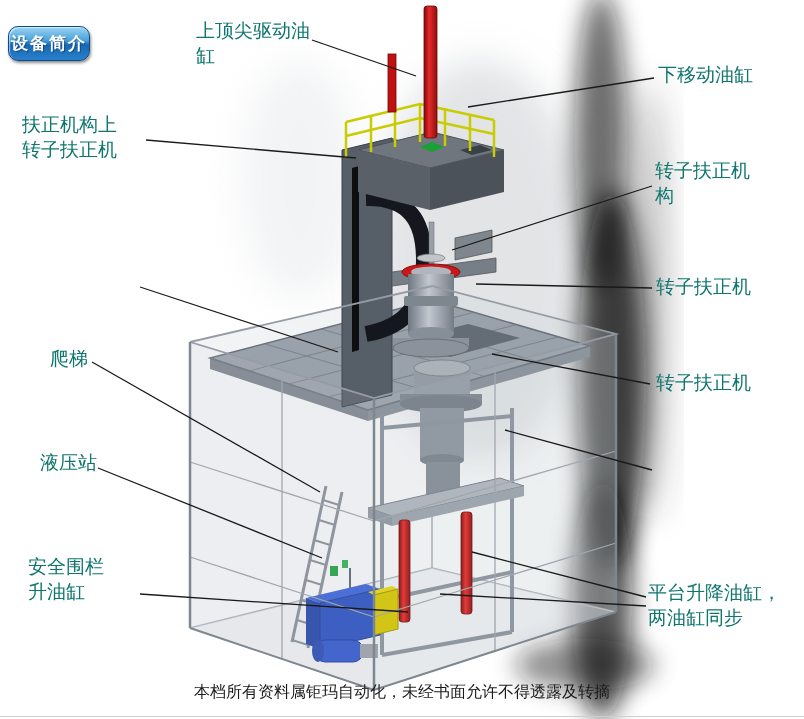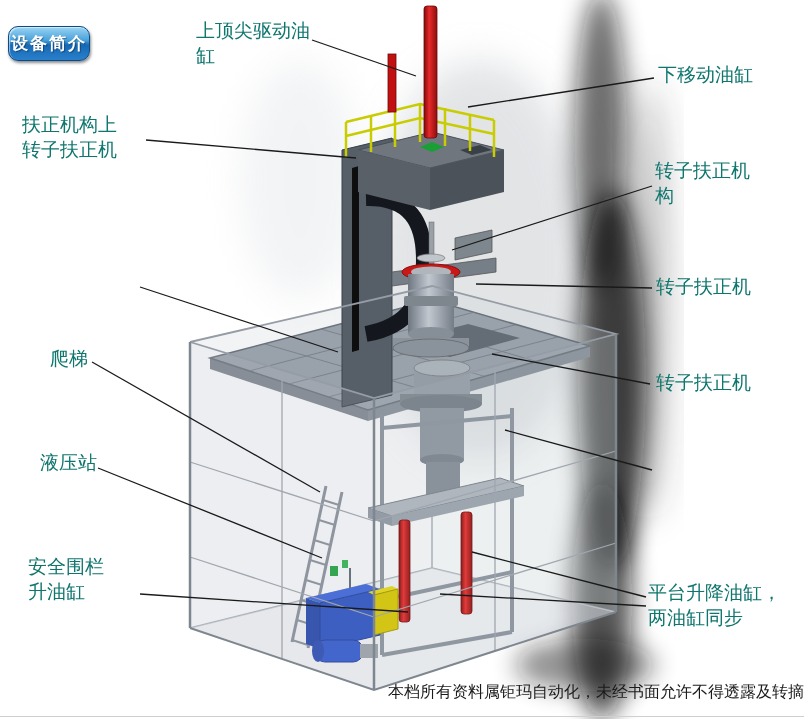--- a/index.html
+++ b/index.html
@@ -6,21 +6,21 @@
   html,body{width:804px;height:719px}
   body{position:relative;background:#fff;overflow:hidden;font-family:"Liberation Serif",serif}
   .stage{position:absolute;inset:0;width:804px;height:719px;background:#fff;overflow:hidden}
   svg.art{position:absolute;left:0;top:0;z-index:1}
   .label{position:absolute;font-size:19px;line-height:1.32;color:#0f766e;white-space:pre-line;z-index:3}
   .badge{position:absolute;left:8px;top:26px;padding:5px 2px;font-size:17px;font-weight:bold;color:#fff;
     background:linear-gradient(180deg,#9ad4f2 0%,#4aa2dc 40%,#1668b4 55%,#2a80cc 100%);
     border-radius:10px;border:1px solid #0c4c86;
     box-shadow:1px 2px 3px rgba(0,0,0,.45), inset 1px 1px 1px rgba(255,255,255,.6);
     text-shadow:1px 1px 1px rgba(0,0,0,.35);z-index:3;letter-spacing:2px}
-  .footer{position:absolute;left:0;right:0;top:682px;text-align:right;font-size:16px;color:#1a1a1a;z-index:3}
+  .footer{position:absolute;left:0;right:0;top:682px;text-align:center;font-size:16px;color:#1a1a1a;z-index:3}
   .bottom-line{position:absolute;left:0;right:0;top:716px;height:1px;background:#cfcfcf;z-index:3}
 </style>
 </head>
 <body>
 
 <div class="stage">
 
   <svg class="art" width="804" height="719" viewBox="0 0 804 719">
     <defs>
       <linearGradient id="redRod" x1="0" y1="0" x2="1" y2="0">

